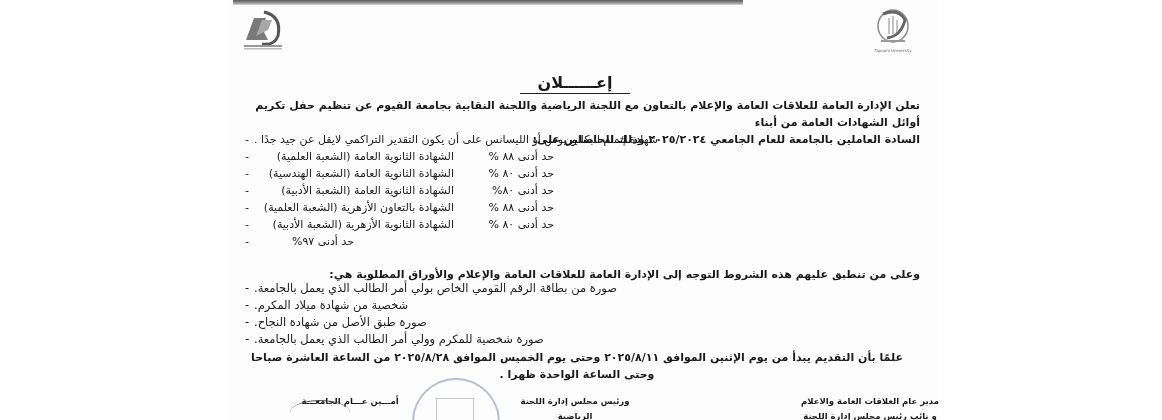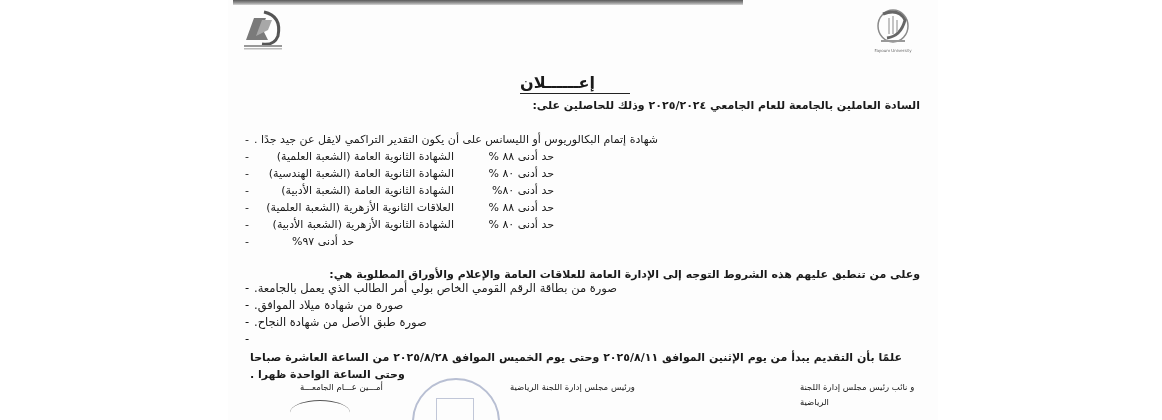--- a/index.html
+++ b/index.html
@@ -23,21 +23,21 @@
   }
   .logo-right {
     position: absolute; left: 870px; top: 4px; width: 46px; height: 52px;
     text-align: center;
   }
   .logo-right .cap {
     font-size: 4px; color: #666; display: block; margin-top: -2px;
   }
   .title {
     position: absolute; left: 520px; top: 73px; width: 110px;
-    text-align: left; direction: rtl;
+    text-align: center; direction: rtl;
     font-size: 16px; font-weight: bold;
     border-bottom: 1.5px solid #222; line-height: 20px;
   }
   .rtl { direction: rtl; unicode-bidi: embed; }
   .intro {
     position: absolute; right: 242px; top: 97px; width: 680px;
     font-size: 11px; font-weight: bold; line-height: 17px; text-align: right;
   }
   .list {
     position: absolute; right: 242px; top: 131px; width: 680px;
@@ -51,26 +51,26 @@
     position: absolute; right: 242px; top: 266px; width: 680px;
     font-size: 11px; font-weight: bold; line-height: 17px; 
   }
   .docs {
     position: absolute; right: 242px; top: 280px; width: 680px;
     font-size: 11.5px; line-height: 17px; text-align: right;
   }
   .docs .row { display: flex; flex-direction: row-reverse; white-space: nowrap; }
   .docs .dash { width: 14px; text-align: center; }
   .note {
-    position: absolute; right: 232px; top: 349px; width: 680px;
-    font-size: 11px; font-weight: bold; line-height: 17px; text-align: left;
+    position: absolute; right: 245px; top: 349px; width: 680px;
+    font-size: 11px; font-weight: bold; line-height: 17px; text-align: center;
   }
   .sig {
-    position: absolute; font-size: 8.5px; font-weight: normal;
-    text-align: left; direction: rtl; line-height: 15px;
+    position: absolute; font-size: 8.5px; font-weight: bold;
+    text-align: center; direction: rtl; line-height: 15px; margin-top: 14px;
   }
   .sig1 { left: 800px; top: 380px; width: 140px; }
   .sig2 { left: 510px; top: 380px; width: 130px; }
   .sig3 { left: 300px; top: 380px; width: 100px; }
   .stamp {
     position: absolute; left: 412px; top: 378px; width: 84px; height: 84px;
     border: 2px solid #9aa4c0; border-radius: 50%; opacity: .7;
   }
   .stamp-inner {
     position: absolute; left: 436px; top: 398px; width: 36px; height: 24px;
@@ -103,20 +103,21 @@
     <path d="M12 10 Q28 4 34 16 Q30 32 16 34" stroke="#666" stroke-width="3" fill="none"></path>
     <path d="M18 14 L18 30 M22 12 L22 30 M26 16 L26 28" stroke="#b0b0b0" stroke-width="1.5"></path>
     <rect x="10" y="36" width="24" height="2" fill="#999"></rect>
   </svg>
   <span class="cap">Fayoum University</span>
 </div>
 
 <div class="title">إعــــــلان</div>
 
 <div class="intro rtl">
+  <div>تعلن الإدارة العامة للعلاقات العامة والإعلام بالتعاون مع اللجنة الرياضية واللجنة النقابية بجامعة الفيوم عن تنظيم حفل تكريم أوائل الشهادات العامة من أبناء</div>
   <div>السادة العاملين بالجامعة للعام الجامعي ٢٠٢٥/٢٠٢٤ وذلك للحاصلين على:</div>
 </div>
 
 <div class="list rtl">
   <div class="row">
     <span class="dash">-</span>
     <span>شهادة إتمام البكالوريوس أو الليسانس على أن يكون التقدير التراكمي لايقل عن جيد جدًا .</span>
   </div>
   <div class="row">
     <span class="dash">-</span>
@@ -128,21 +129,21 @@
     <span class="name">الشهادة الثانوية العامة (الشعبة الهندسية)</span>
     <span class="pct">حد أدنى ٨٠ %</span>
   </div>
   <div class="row">
     <span class="dash">-</span>
     <span class="name">الشهادة الثانوية العامة (الشعبة الأدبية)</span>
     <span class="pct">حد أدنى ٨٠%</span>
   </div>
   <div class="row">
     <span class="dash">-</span>
-    <span class="name">العلاقات الثانوية الأزهرية (الشعبة العلمية)</span>
+    <span class="name">الشهادة بالتعاون الأزهرية (الشعبة العلمية)</span>
     <span class="pct">حد أدنى ٨٨ %</span>
   </div>
   <div class="row">
     <span class="dash">-</span>
     <span class="name">الشهادة الثانوية الأزهرية (الشعبة الأدبية)</span>
     <span class="pct">حد أدنى ٨٠ %</span>
   </div>
   <div class="row">
     <span class="dash">-</span>
     <span class="pct">حد أدنى ٩٧%</span>
@@ -151,34 +152,36 @@
 
 <div class="cond rtl">وعلى من تنطبق عليهم هذه الشروط التوجه إلى الإدارة العامة للعلاقات العامة والإعلام والأوراق المطلوبة هي:</div>
 
 <div class="docs rtl">
   <div class="row">
     <span class="dash">-</span>
     <span>صورة من بطاقة الرقم القومي الخاص بولي أمر الطالب الذي يعمل بالجامعة.</span>
   </div>
   <div class="row">
     <span class="dash">-</span>
-    <span>صورة من شهادة ميلاد الموافق.</span>
+    <span>شخصية من شهادة ميلاد المكرم.</span>
   </div>
   <div class="row">
     <span class="dash">-</span>
     <span>صورة طبق الأصل من شهادة النجاح.</span>
   </div>
   <div class="row">
     <span class="dash">-</span>
+    <span>صورة شخصية للمكرم وولي أمر الطالب الذي يعمل بالجامعة.</span>
   </div>
 </div>
 
 <div class="note rtl">علمًا بأن التقديم يبدأ من يوم الإثنين الموافق ٢٠٢٥/٨/١١ وحتى يوم الخميس الموافق ٢٠٢٥/٨/٢٨ من الساعة العاشرة صباحا وحتى الساعة الواحدة ظهرا .</div>
 
 <div class="sig sig1">
+  <div>مدير عام العلاقات العامة والاعلام</div>
   <div>و نائب رئيس مجلس إدارة اللجنة الرياضية</div>
 </div>
 <div class="sig sig2">
   <div>ورئيس مجلس إدارة اللجنة الرياضية</div>
 </div>
 <div class="stamp"></div>
 <div class="stamp-inner"></div>
 <div class="sig sig3">
   <div>أمـــين عـــام الجامعـــة</div>
 </div>

